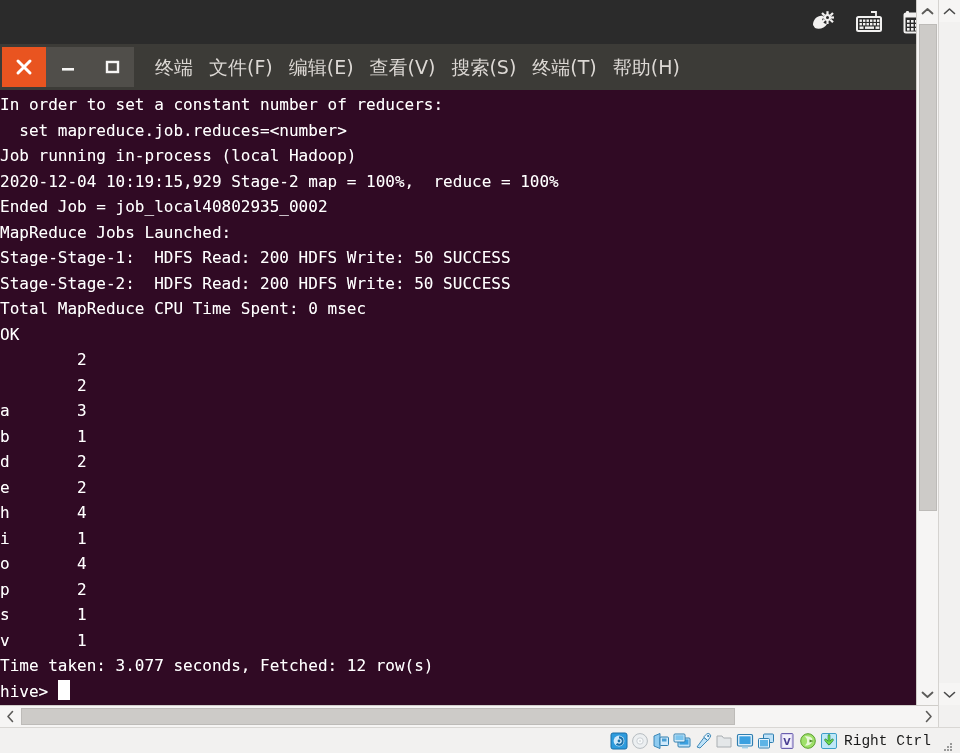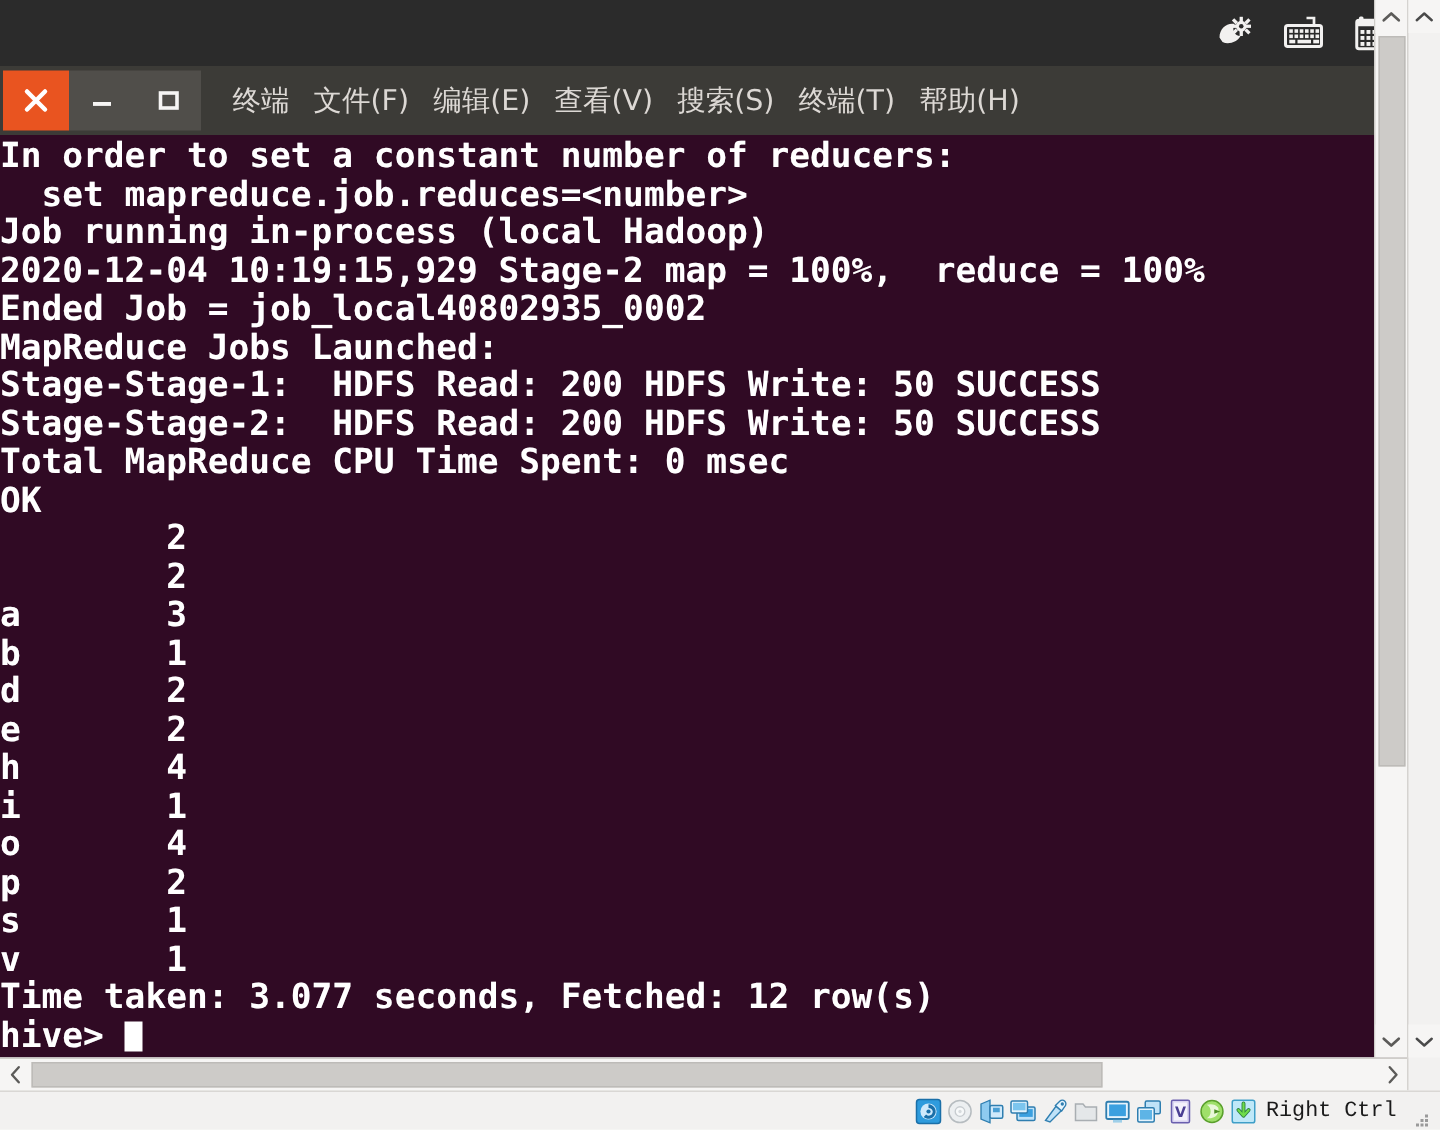--- a/index.html
+++ b/index.html
@@ -93,29 +93,28 @@
     width: 920px; height: 615px;
     background: #300a24;
     overflow: hidden;
     padding: 0;
   }
   #terminal-text {
     margin: 0;
     padding: 0;
     color: #ffffff;
     font-family: "DejaVu Sans Mono", "Liberation Mono", monospace;
-    font-size: 23px;
+    font-size: 16px;
     line-height: 25.5px;
     letter-spacing: 0px;
     white-space: pre;
     position: relative;
     top: 2px;
     left: 0px;
     text-shadow: 0 0 0.4px rgba(255,255,255,0.35);
-    font-weight: bold;
   }
   #cursor {
     display: inline-block;
     width: 12px; height: 20px;
     background: #ffffff;
     vertical-align: -3px;
   }
 
   
   #v-scrollbar {

